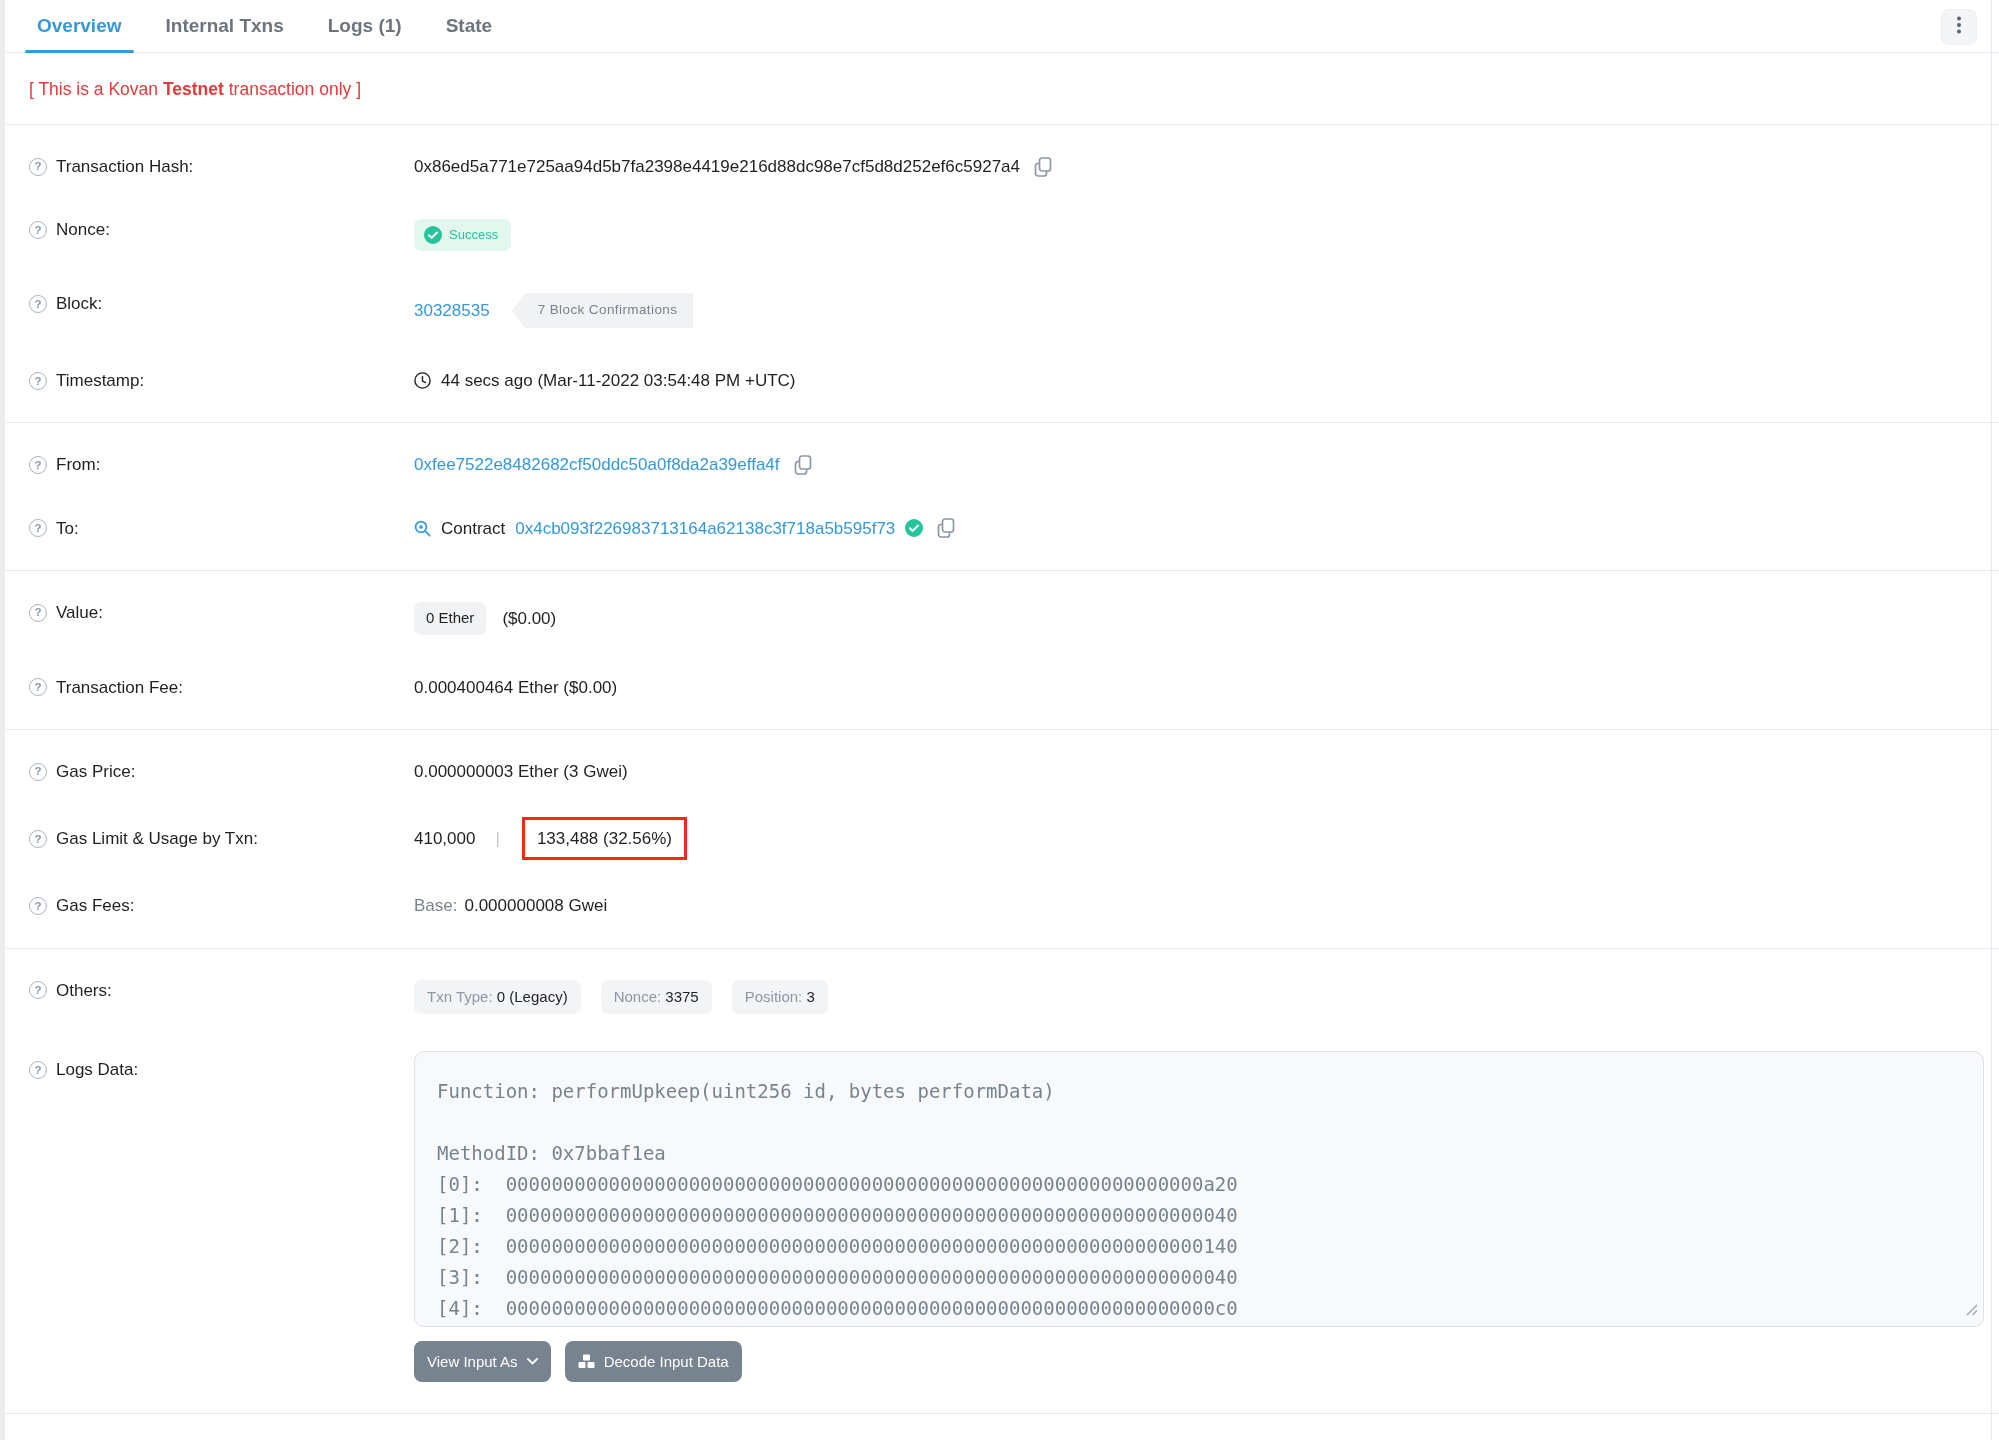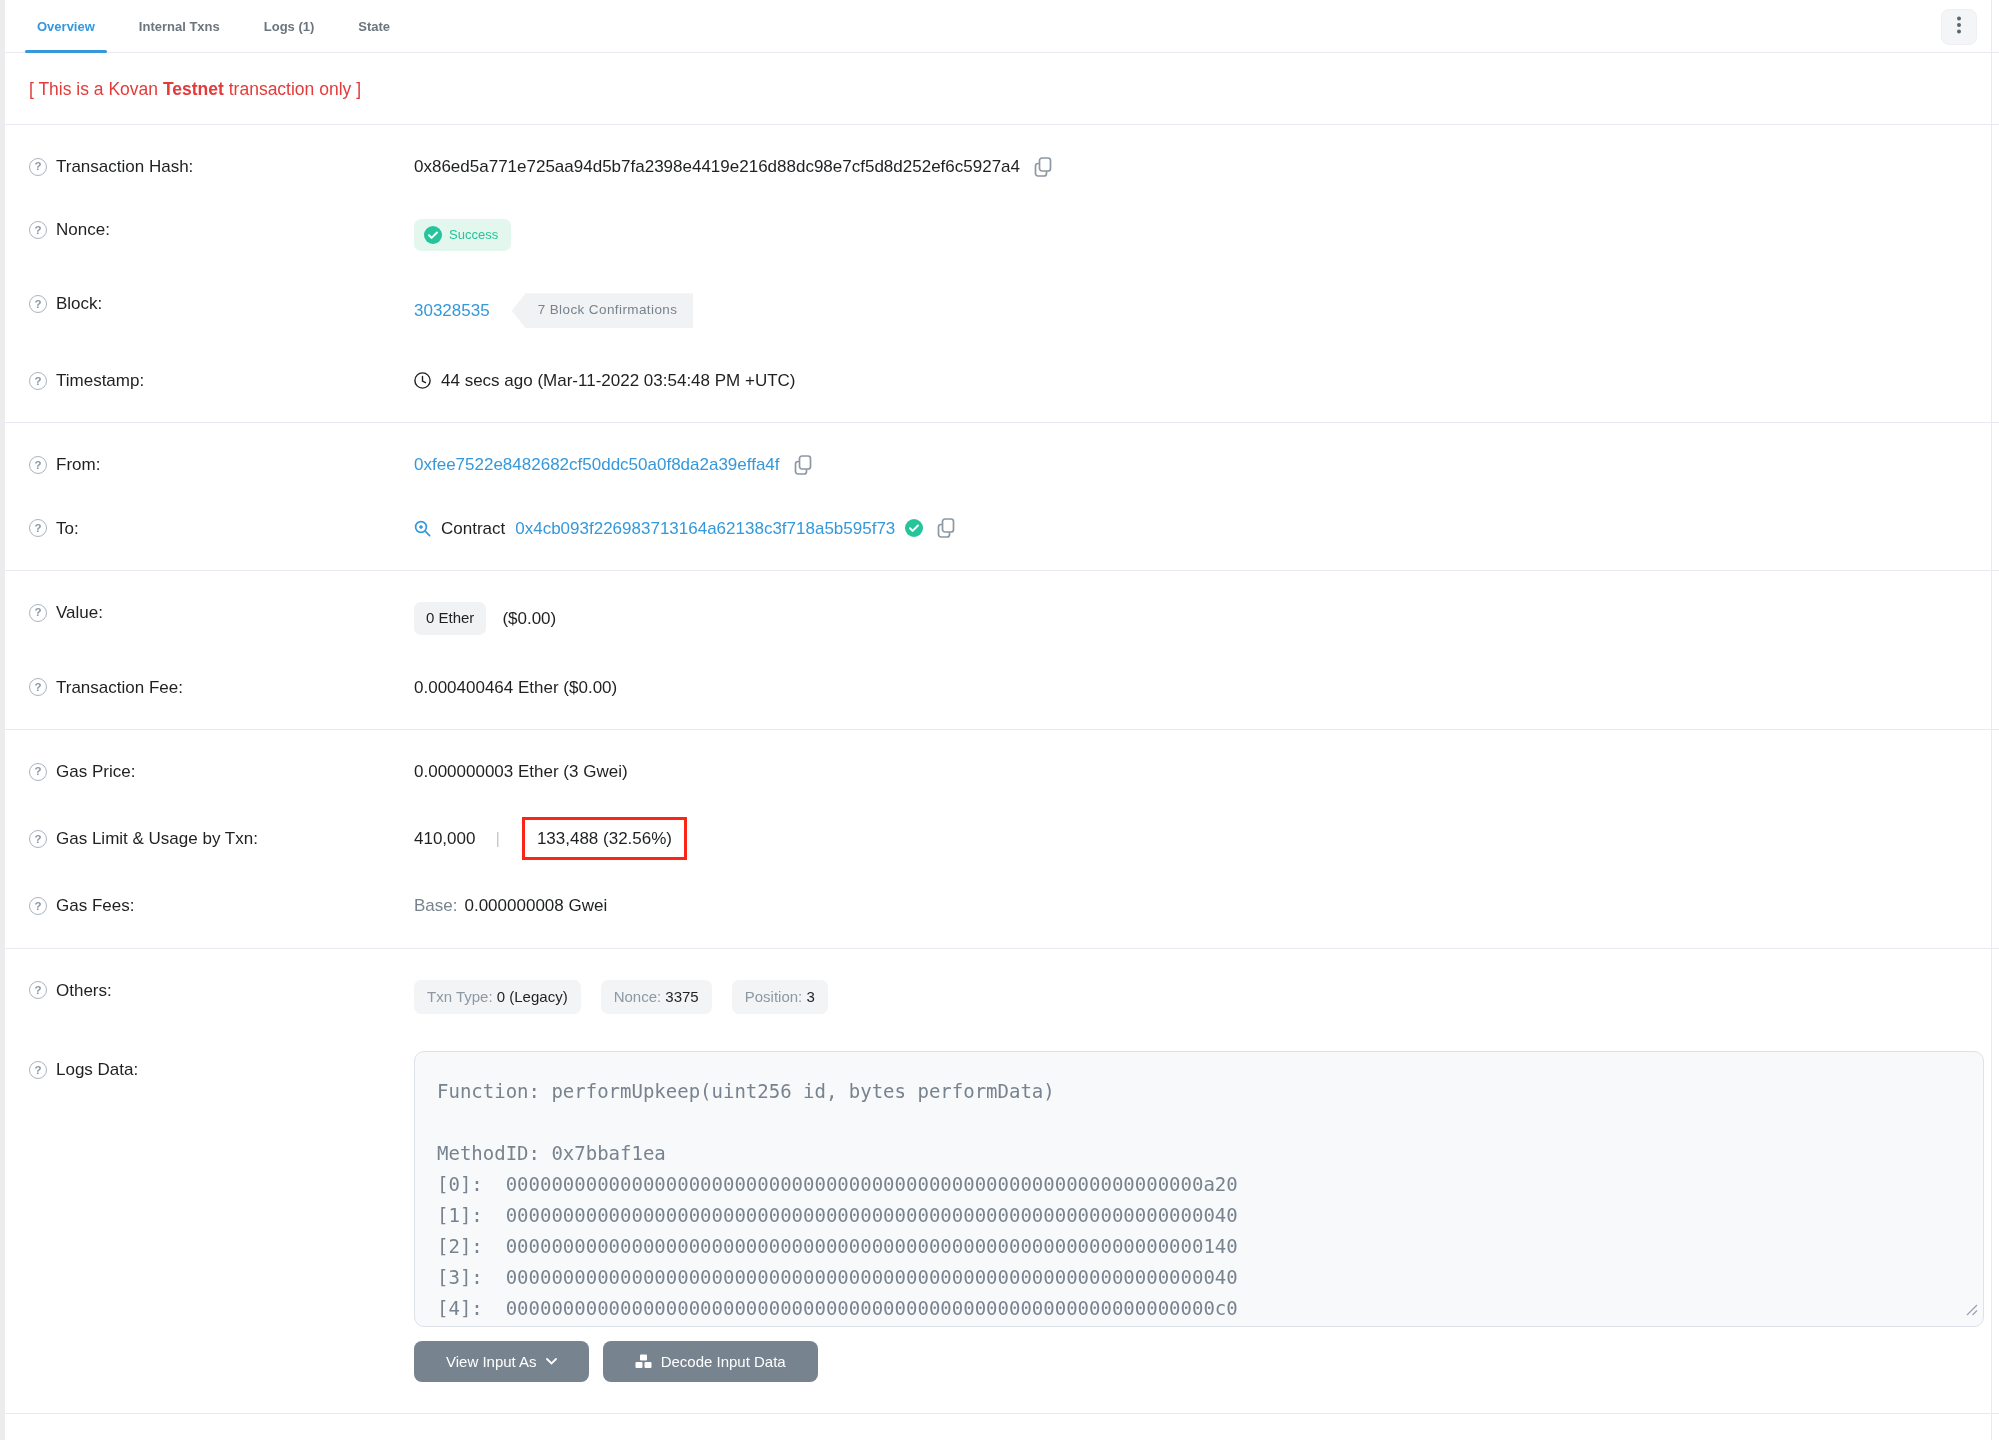--- a/index.html
+++ b/index.html
@@ -3,21 +3,21 @@
 <meta charset="utf-8">
 <style>
   * { margin:0; padding:0; box-sizing:border-box; }
   html,body { width:1999px; height:1440px; background:#fff; font-family:"Liberation Sans", sans-serif; color:#1e2022; overflow:hidden; }
   body { border-left:5px solid #ececec; position:relative; }
   .page { width:100%; height:100%; position:relative; background:#fff; }
   .page::after { content:""; position:absolute; top:0; right:7px; width:1px; height:100%; background:#e7eaf3; }
 
   
   .tabbar { display:flex; align-items:stretch; height:53px; border-bottom:1px solid #e7eaf3; padding-left:10px; position:relative; }
-  .tab { display:flex; align-items:center; padding:0 22px; font-size:13px; font-weight:700; color:#6c757d; cursor:pointer; position:relative; }
+  .tab { display:flex; align-items:center; padding:0 22px; font-size:19px; font-weight:700; color:#6c757d; cursor:pointer; position:relative; }
   .tab.active { color:#3498db; }
   .tab.active::after { content:""; position:absolute; left:10px; right:10px; bottom:-1px; height:3px; background:#3498db; border-radius:2px; }
   .more-btn { position:absolute; right:22px; top:9px; width:36px; height:36px; background:#f4f5f7; border:1px solid #eef0f3; border-radius:8px; display:flex; align-items:center; justify-content:center; cursor:pointer; }
 
   
   .notice { padding:26px 24px 24px 24px; font-size:17.5px; color:#e33a3a; border-bottom:1px solid #e7eaf3; }
   .notice b { font-weight:700; }
 
   
   .section { padding:10px 0; border-bottom:1px solid #e7eaf3; }
@@ -41,21 +41,21 @@
   .gas-sep { color:#c2cad2; padding:0 10px; }
   .red-box { display:inline-block; border:3px solid #fc2317; padding:8px 12px; margin-left:2px; }
 
   
   .input-wrap { flex:1; }
   .input-box { position:relative; width:1570px; height:276px; background:#f8f9fa; border:1px solid #dde1e8; border-radius:10px; padding:24px 22px; overflow:hidden; font-family:"DejaVu Sans Mono", monospace; font-size:19px; color:#77838f; }
   .mono-line { white-space:pre; line-height:31px; }
   .mono-gap { height:31px; }
   .resize-handle { position:absolute; right:5px; bottom:5px; }
   .btn-row { margin-top:14px; display:flex; gap:14px; }
-  .btn { display:inline-flex; align-items:center; gap:9px; background:#77838f; color:#fff; border:none; border-radius:8px; font-size:15px; font-family:"Liberation Sans", sans-serif; padding:12px 32px; cursor:pointer; }
+  .btn { display:inline-flex; align-items:center; gap:9px; background:#77838f; color:#fff; border:none; border-radius:8px; font-size:15px; font-family:"Liberation Sans", sans-serif; padding:12px 13px; cursor:pointer; }
 </style>
 </head>
 <body>
 
 <div class="page">
 
   <div class="tabbar">
     <div class="tab active">Overview</div>
     <div class="tab">Internal Txns</div>
     <div class="tab">Logs (1)</div>

